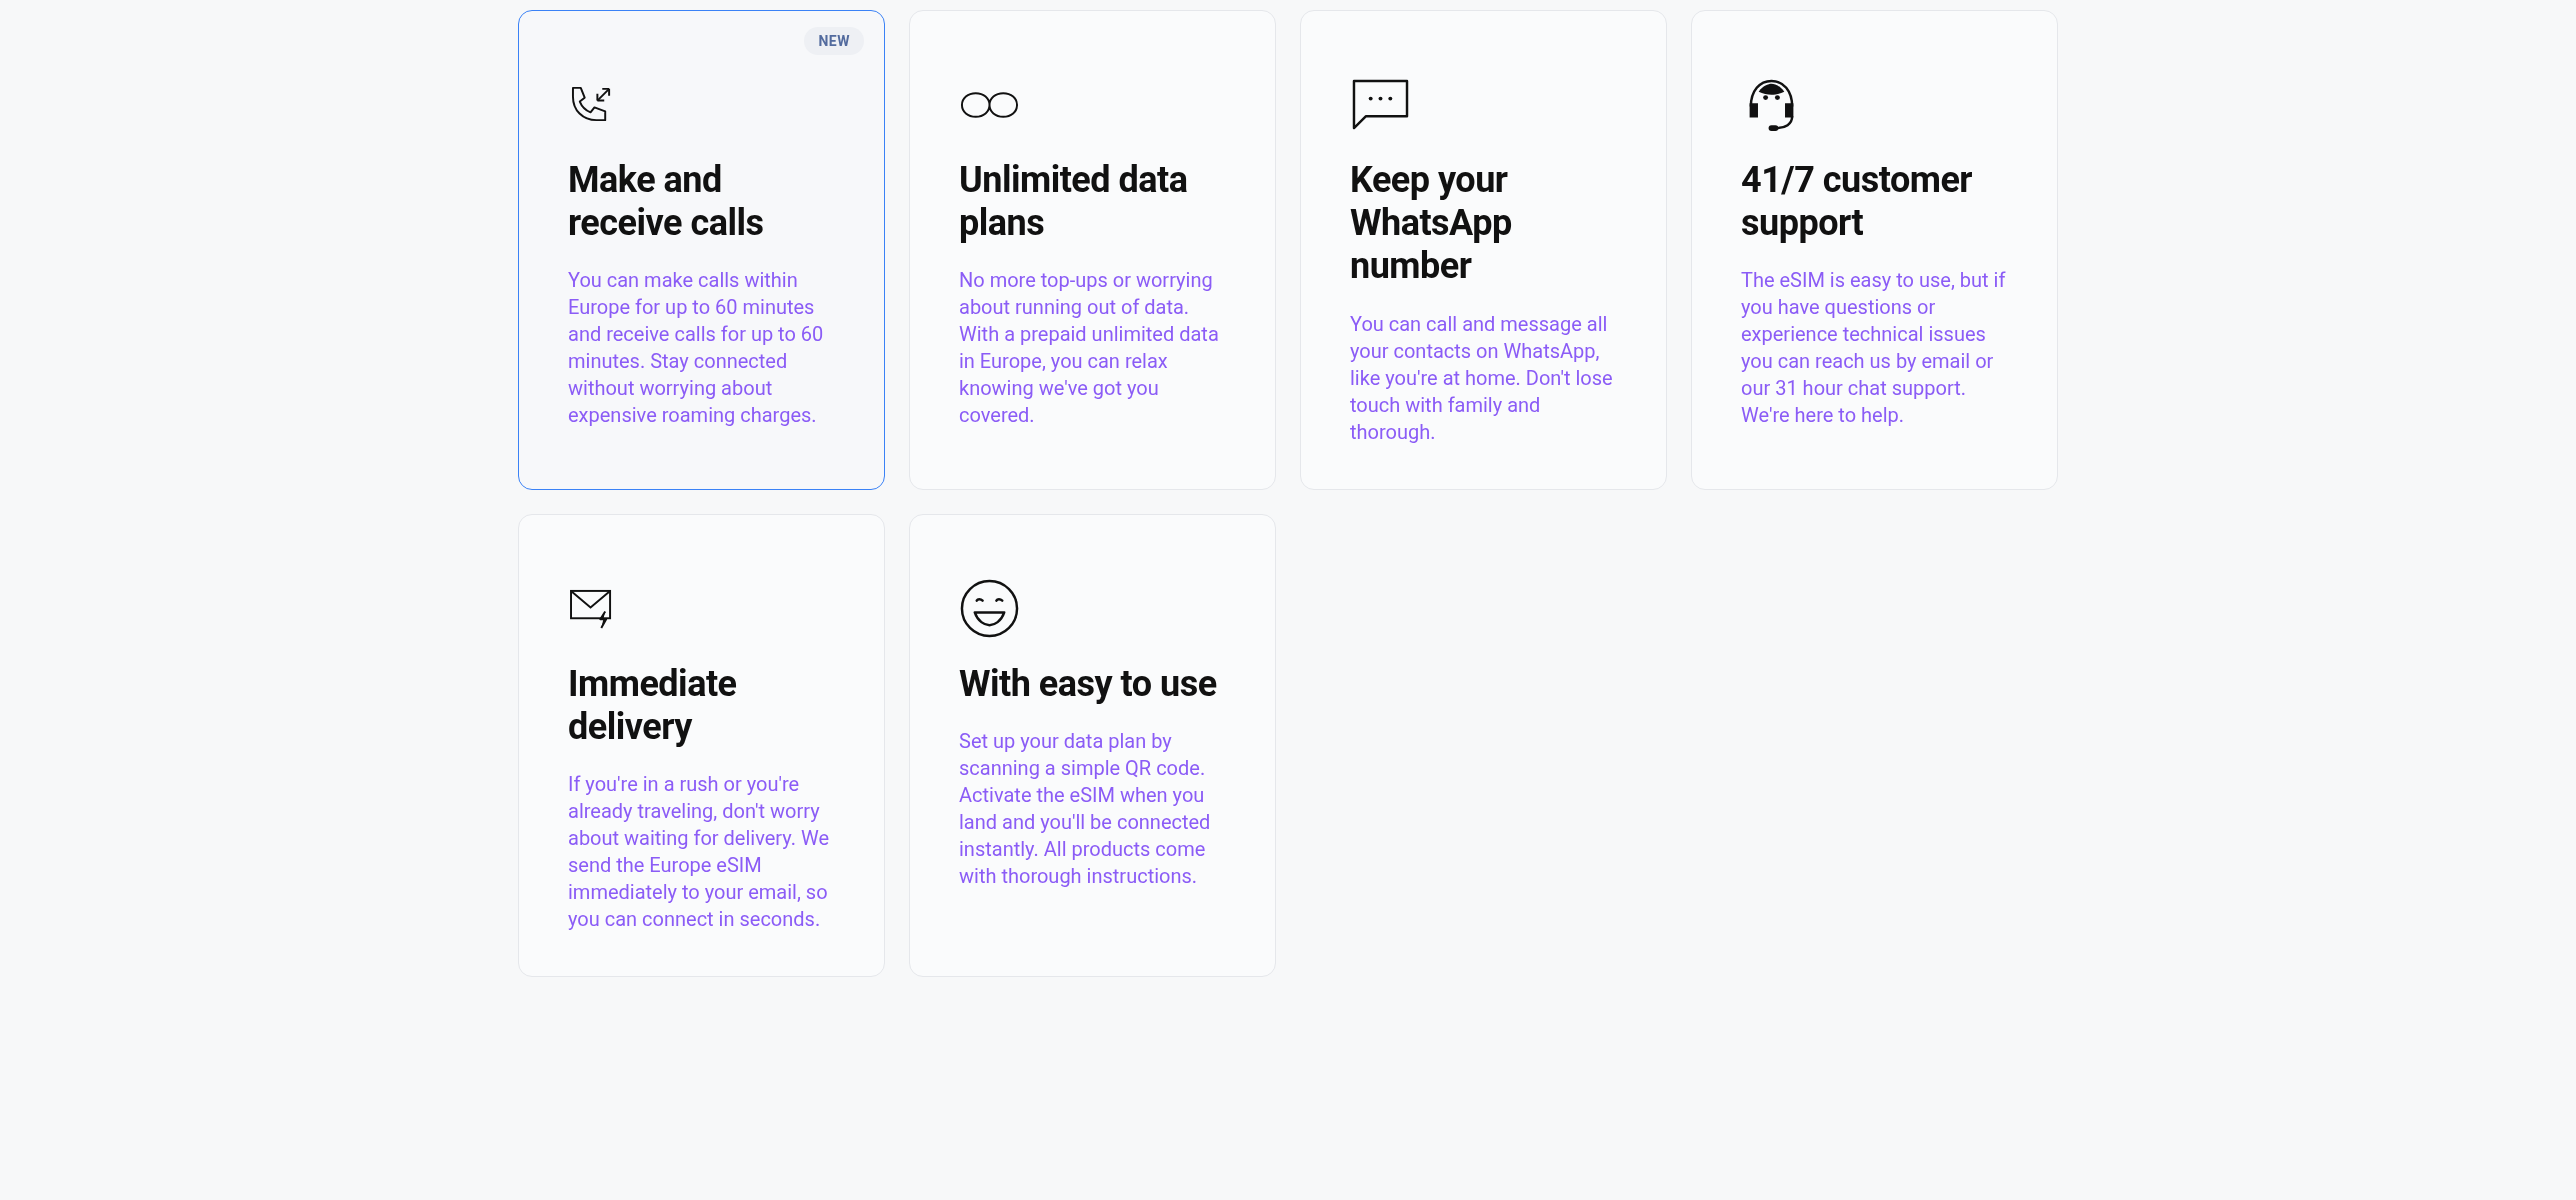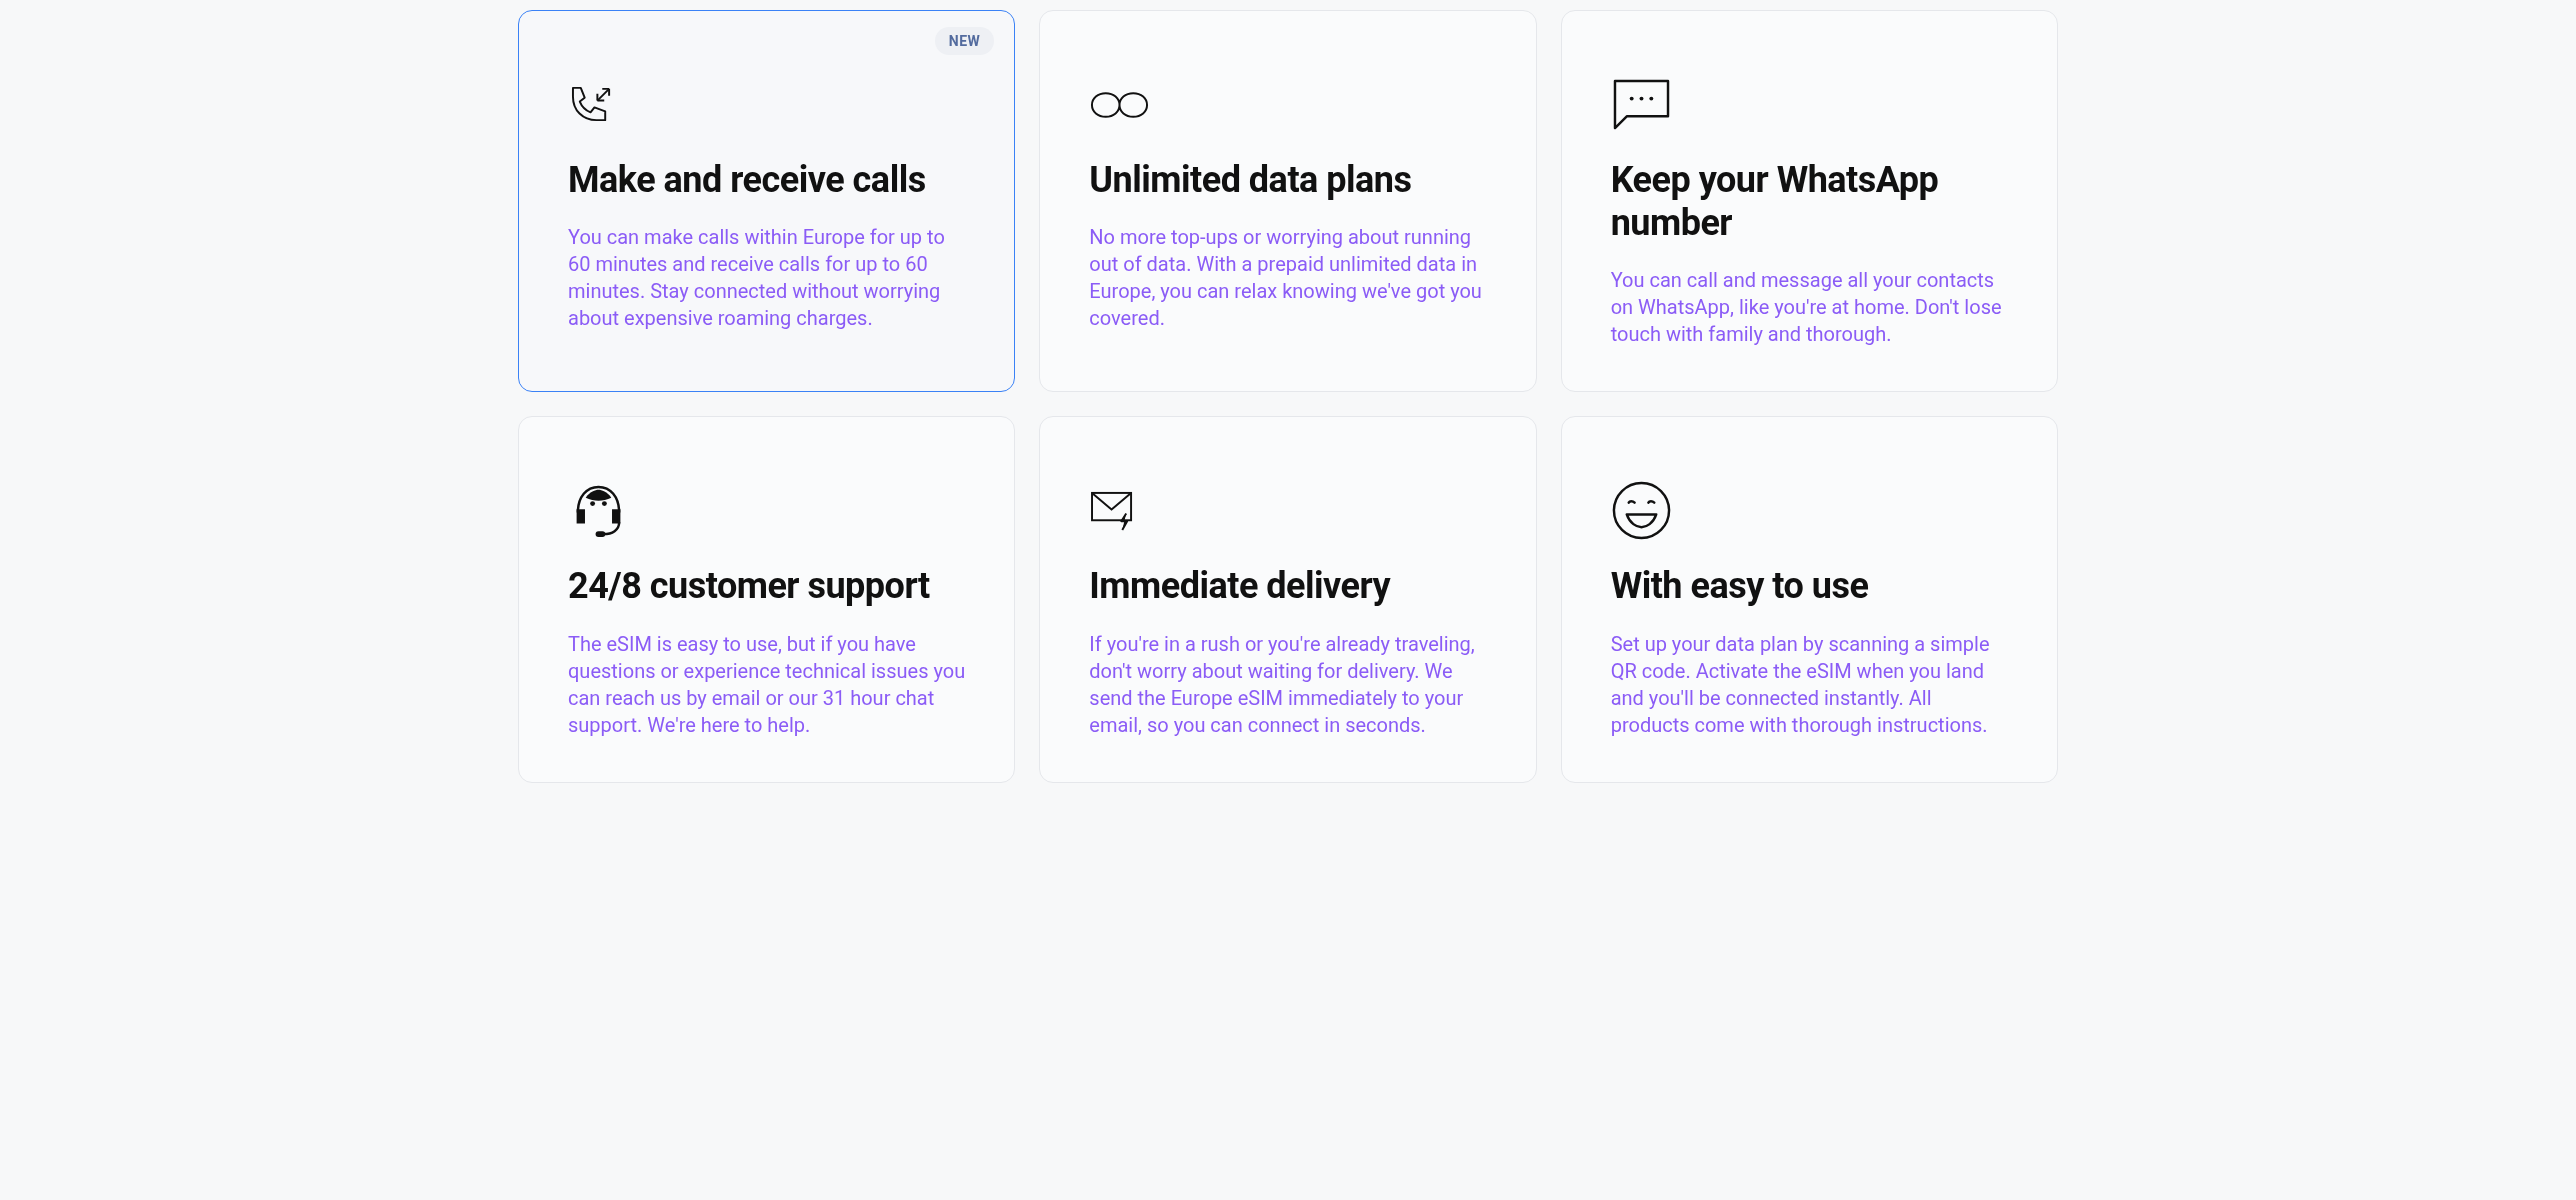--- a/index.html
+++ b/index.html
@@ -3,21 +3,21 @@
 <meta charset="utf-8">
 <style>
   * { box-sizing: border-box; margin: 0; padding: 0; }
   body {
     font-family: -apple-system, BlinkMacSystemFont, "Segoe UI", Roboto, Helvetica, Arial, sans-serif;
     background: #f7f8f9;
     padding: 10px;
   }
   .grid {
     display: grid;
-    grid-template-columns: repeat(3, 1fr);
+    grid-template-columns: repeat(4, 1fr);
     gap: 24px;
     max-width: 1540px;
     margin: 0 auto;
   }
   .card {
     background: #fafbfc;
     border: 1px solid #e5e7eb;
     border-radius: 14px;
     padding: 43px 49px;
     position: relative;
@@ -110,21 +110,21 @@
         <path d="M10 32 C10 16 19 6 31 6 C43 6 52 16 52 32"></path>
         <path d="M10 30 L10 42 L16 42 L16 30 Z" fill="#111"></path>
         <path d="M52 30 L52 42 L46 42 L46 30 Z" fill="#111"></path>
         <path d="M52 42 C52 50 45 54 36 54"></path>
         <rect x="28" y="51" width="10" height="6" rx="3" fill="#111" stroke="none"></rect>
         <circle cx="25" cy="23" r="2.5" fill="#111" stroke="none"></circle>
         <circle cx="37" cy="23" r="2.5" fill="#111" stroke="none"></circle>
         <path d="M18 17 C22 11 28 9 31 9 C34 9 40 11 44 17 C40 19 35 20 31 20 C27 20 22 19 18 17 Z" fill="#111" stroke="none"></path>
       </svg>
     </div>
-    <h3 class="title">24/8 customer support</h3>
+    <h3 class="title">41/7 customer support</h3>
     <p class="desc">The eSIM is easy to use, but if you have questions or experience technical issues you can reach us by email or our 31 hour chat support. We're here to help.</p>
   </div>
 
   <div class="card">
     <div class="icon">
       <svg width="49" height="41" viewBox="0 0 50 42" fill="none" stroke="#111" stroke-width="2">
         <rect x="3" y="3" width="40" height="28"></rect>
         <path d="M3 3 L23 20 L43 3"></path>
         <path d="M38 24 L33 32 L39 32 L34 41" stroke-width="2" fill="#111" stroke-linejoin="round"></path>
       </svg>

